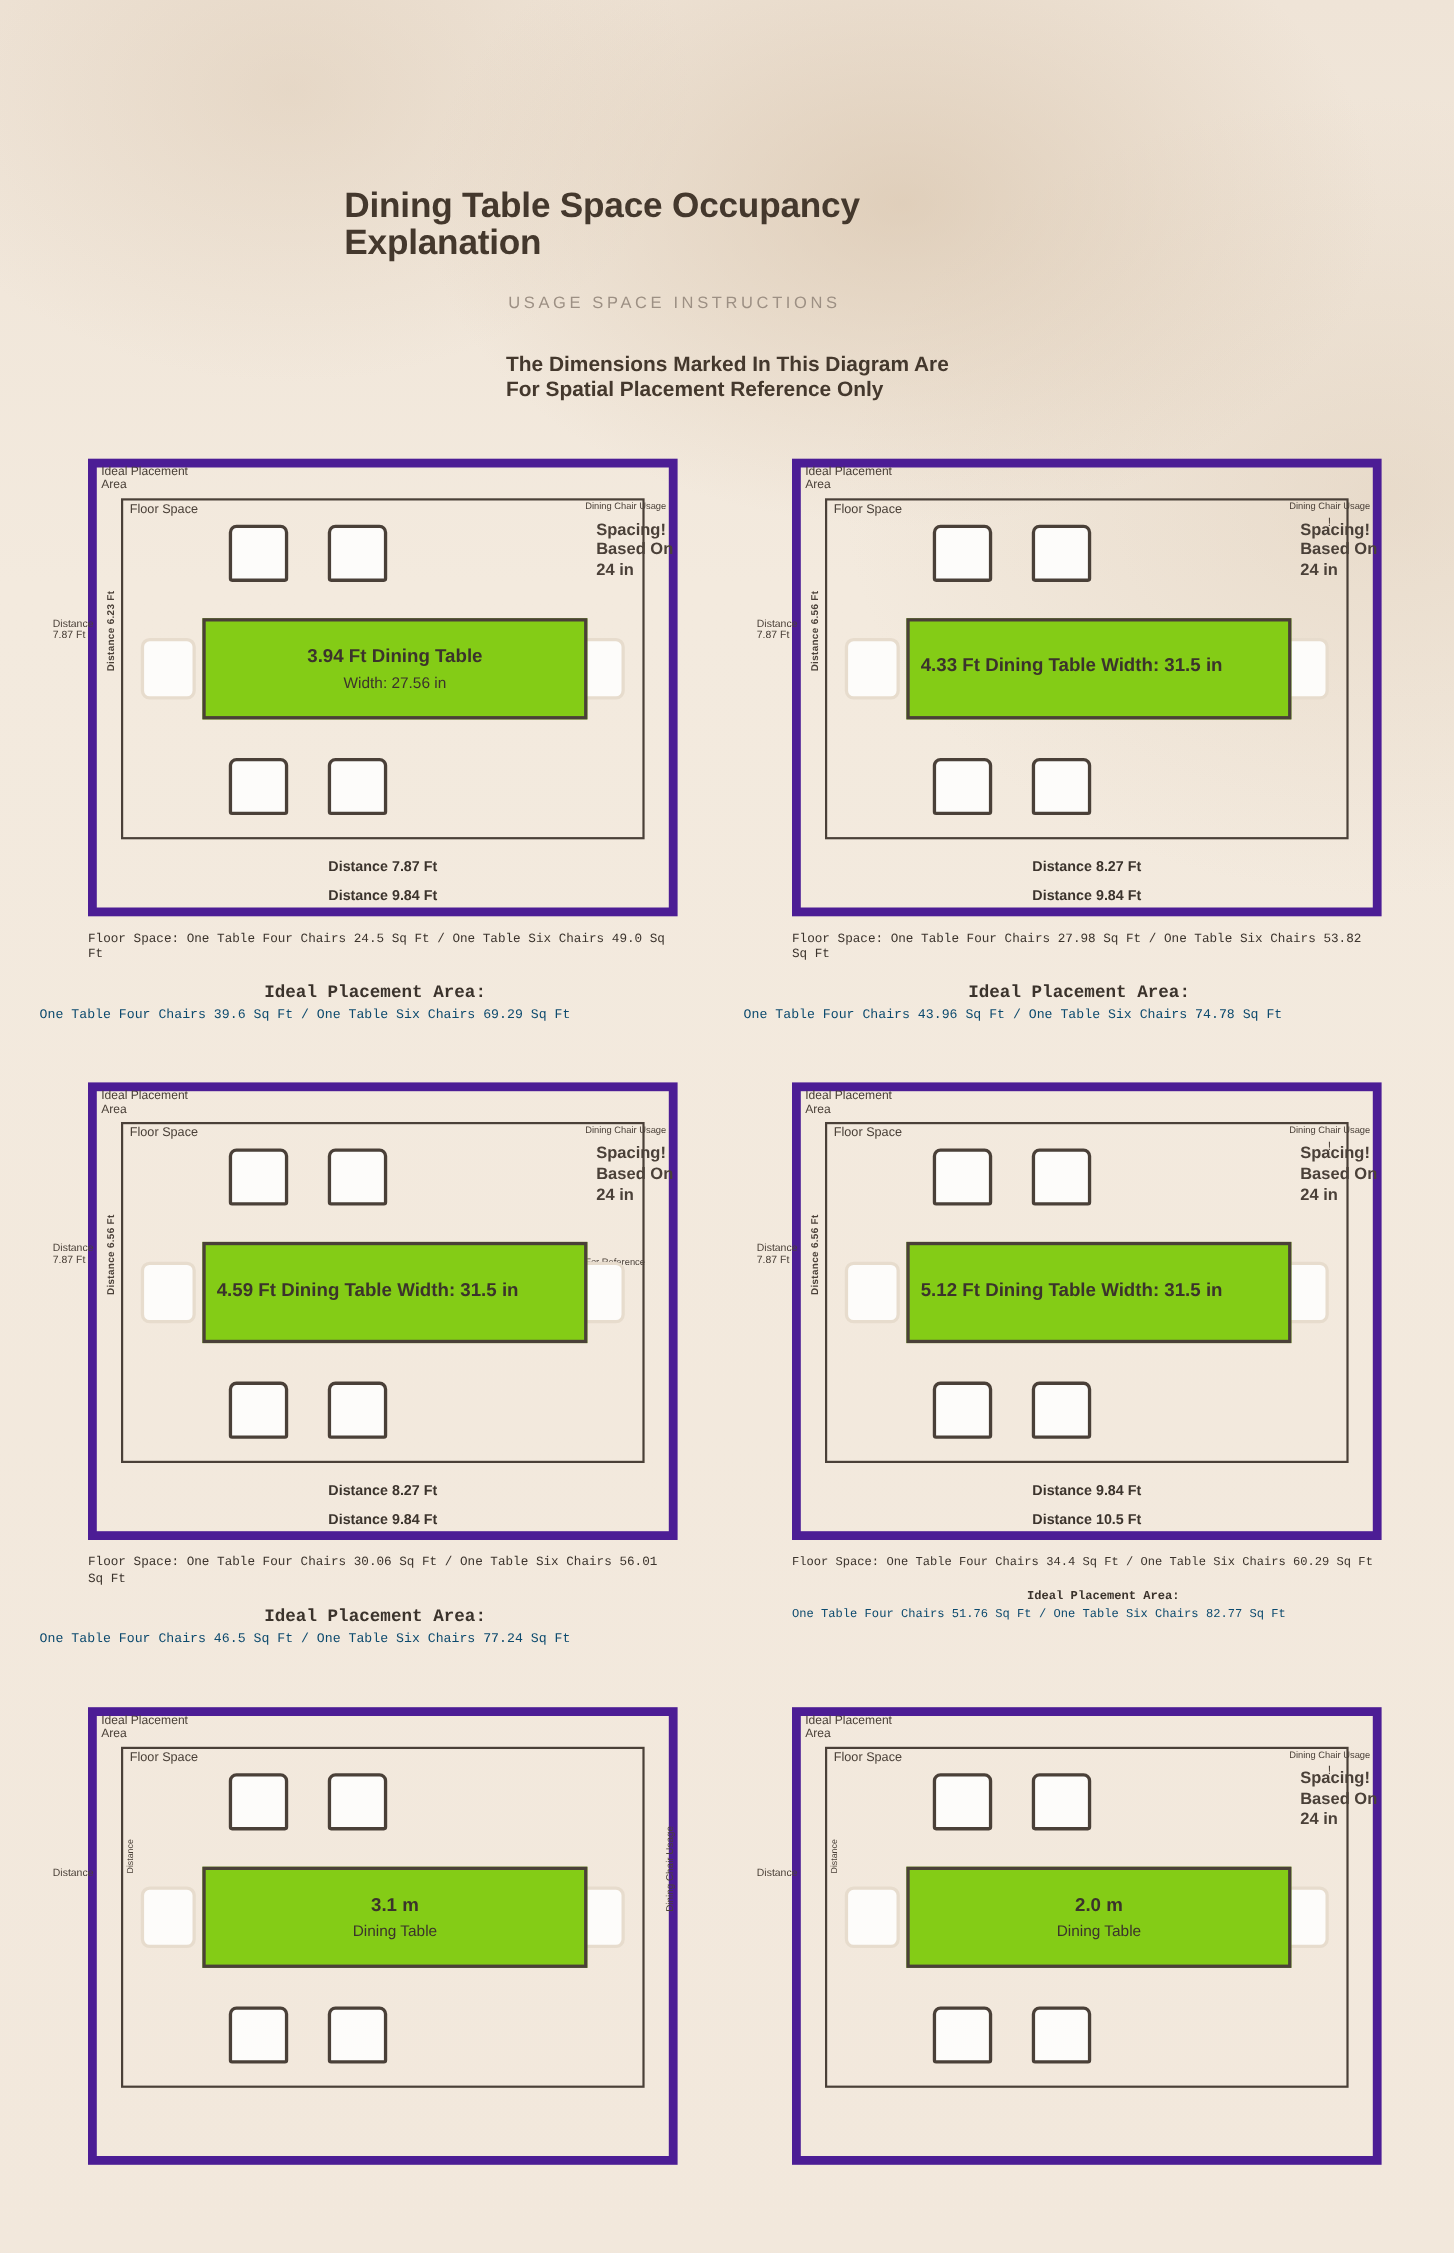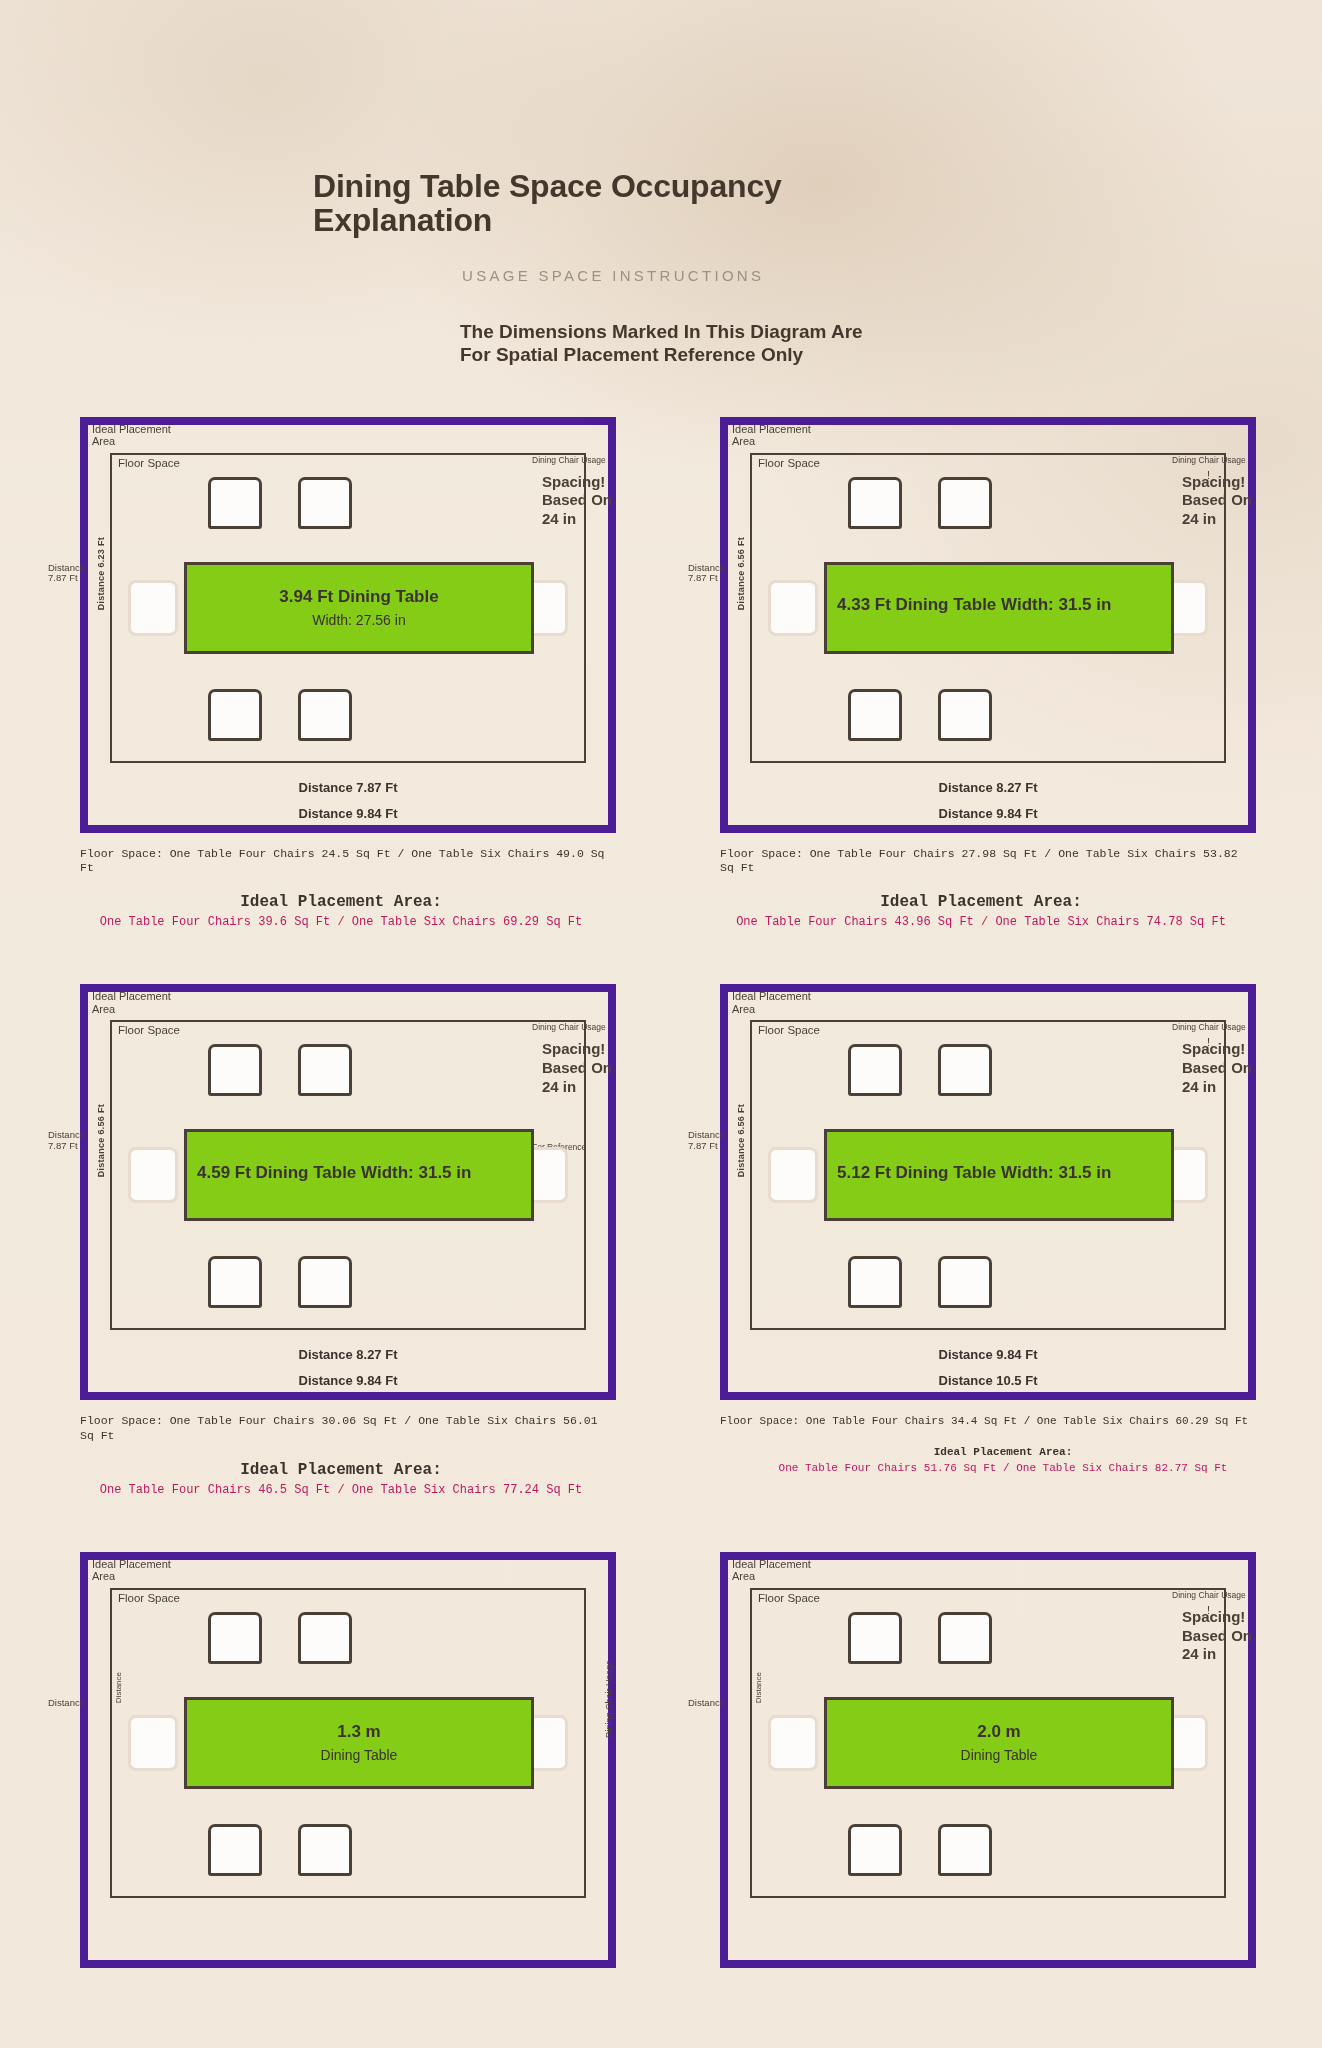--- a/index.html
+++ b/index.html
@@ -169,21 +169,21 @@
     margin:14px 30px 0 44px;
     font-size:11.5px;line-height:1.3;color:#3b332c;font-family:Liberation Mono, monospace;
   }
   .cap-ideal{
     margin:18px 0 0 0;
     text-align:center;
     font-size:16px;font-weight:bold;color:#3b332c;line-height:1.1;
   }
   .cap-ideal-sub{
     margin:2px 0 0 0;
-    font-size:12px;line-height:1.35;color:#be185d;text-align:center;
+    font-size:12px;line-height:1.35;color:#0c4a6e;
   }
 
   .cell.tight .caption{font-size:11px;margin-left:44px;}
 </style>
 </head>
 <body>
 
 <div class="bg-wash"></div>
 
 <div class="page">
@@ -328,21 +328,21 @@
 
         <div class="inner">
           <div class="lbl-floor">Floor Space</div>
           <div class="chair c-tl"></div>
           <div class="chair c-tr"></div>
           <div class="chair c-bl"></div>
           <div class="chair c-br"></div>
           <div class="chair side c-l"></div>
           <div class="chair side c-r"></div>
           <div class="table-box">
-            <div class="t1">1.3 m</div>
+            <div class="t1">3.1 m</div>
             <div class="t2">Dining Table</div>
           </div>
         </div>
       </div>
     </div>
 
     <div class="cell">
       <div class="outer">
         <div class="lbl-ideal">Ideal Placement Area</div>
         <div class="lbl-chairuse">Dining Chair Usage</div>

